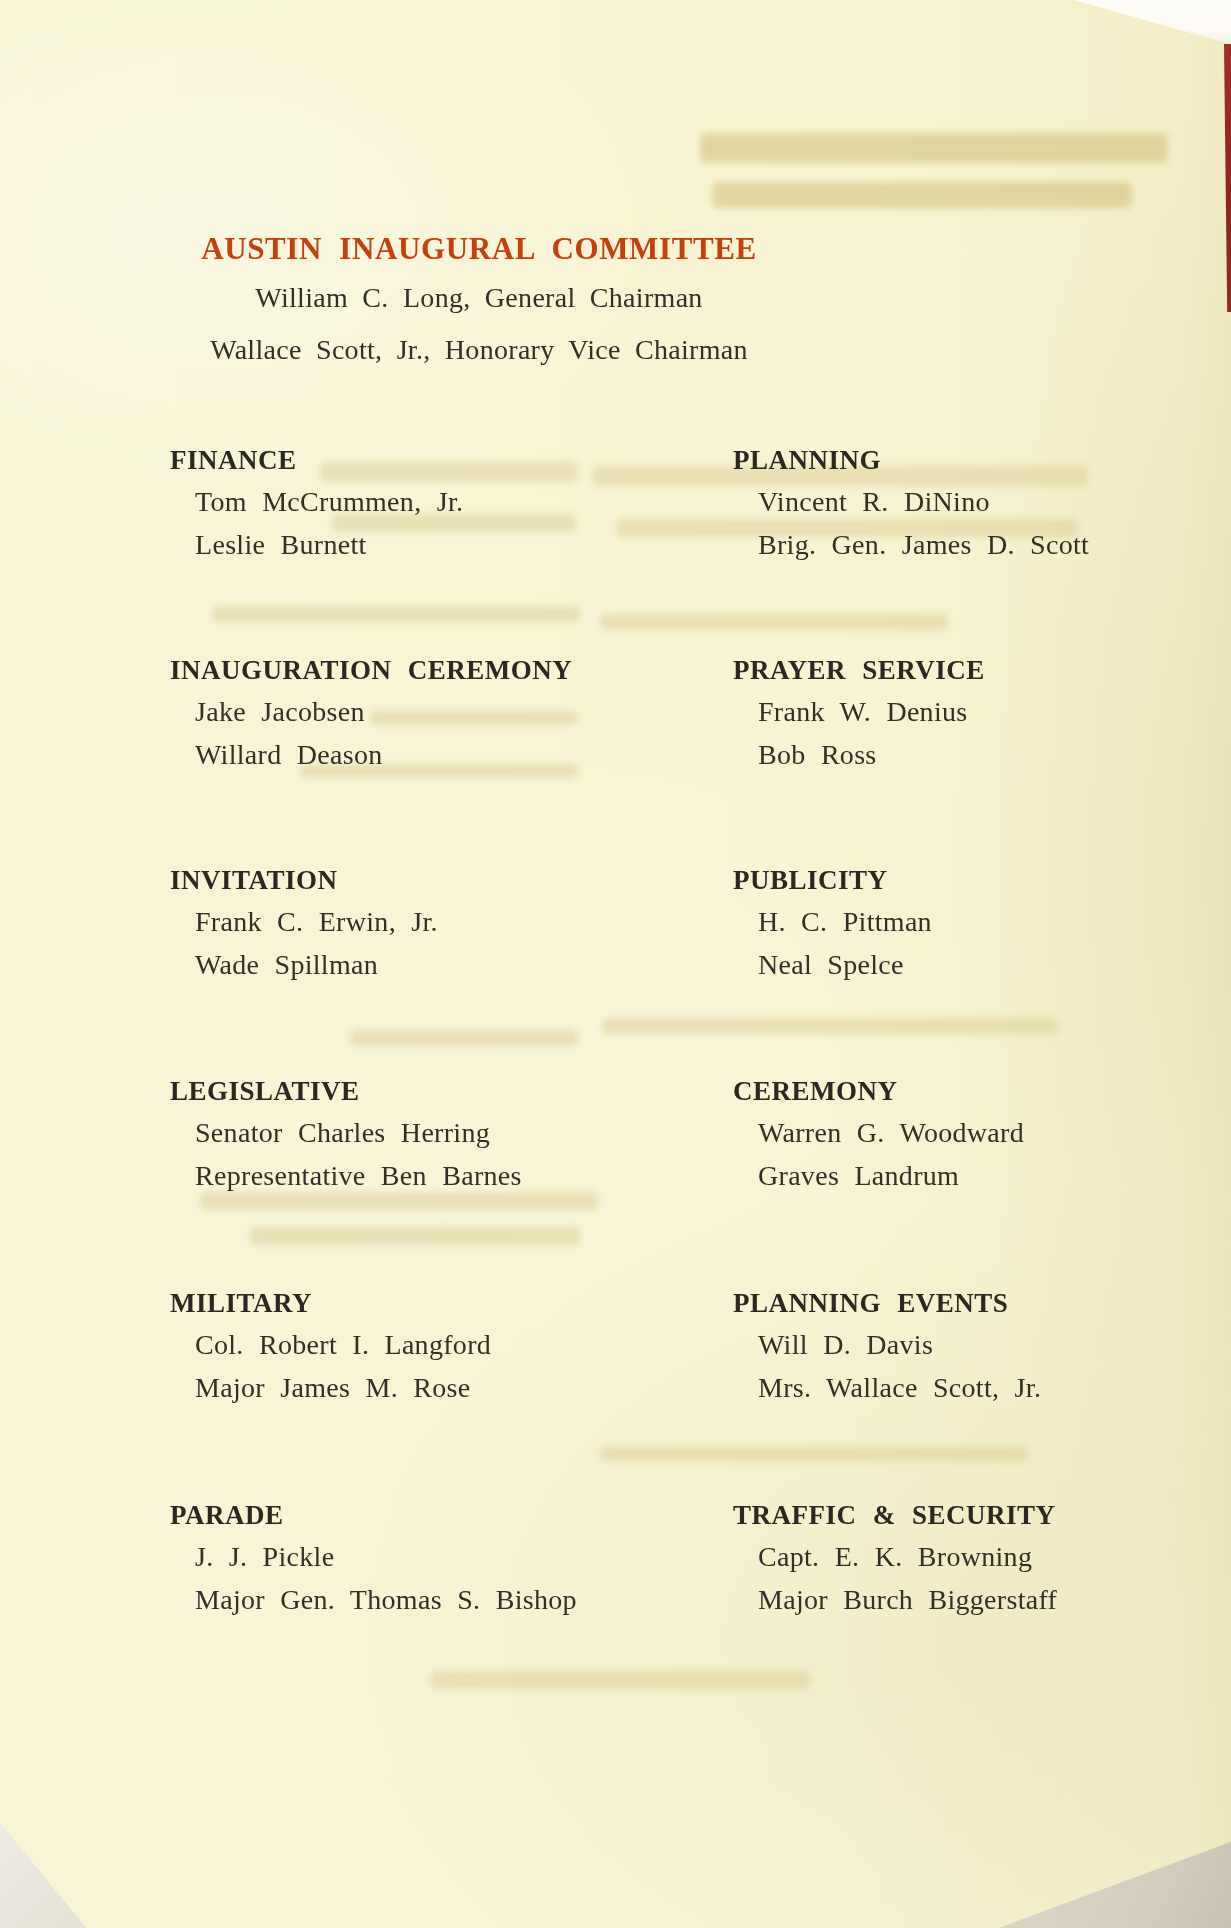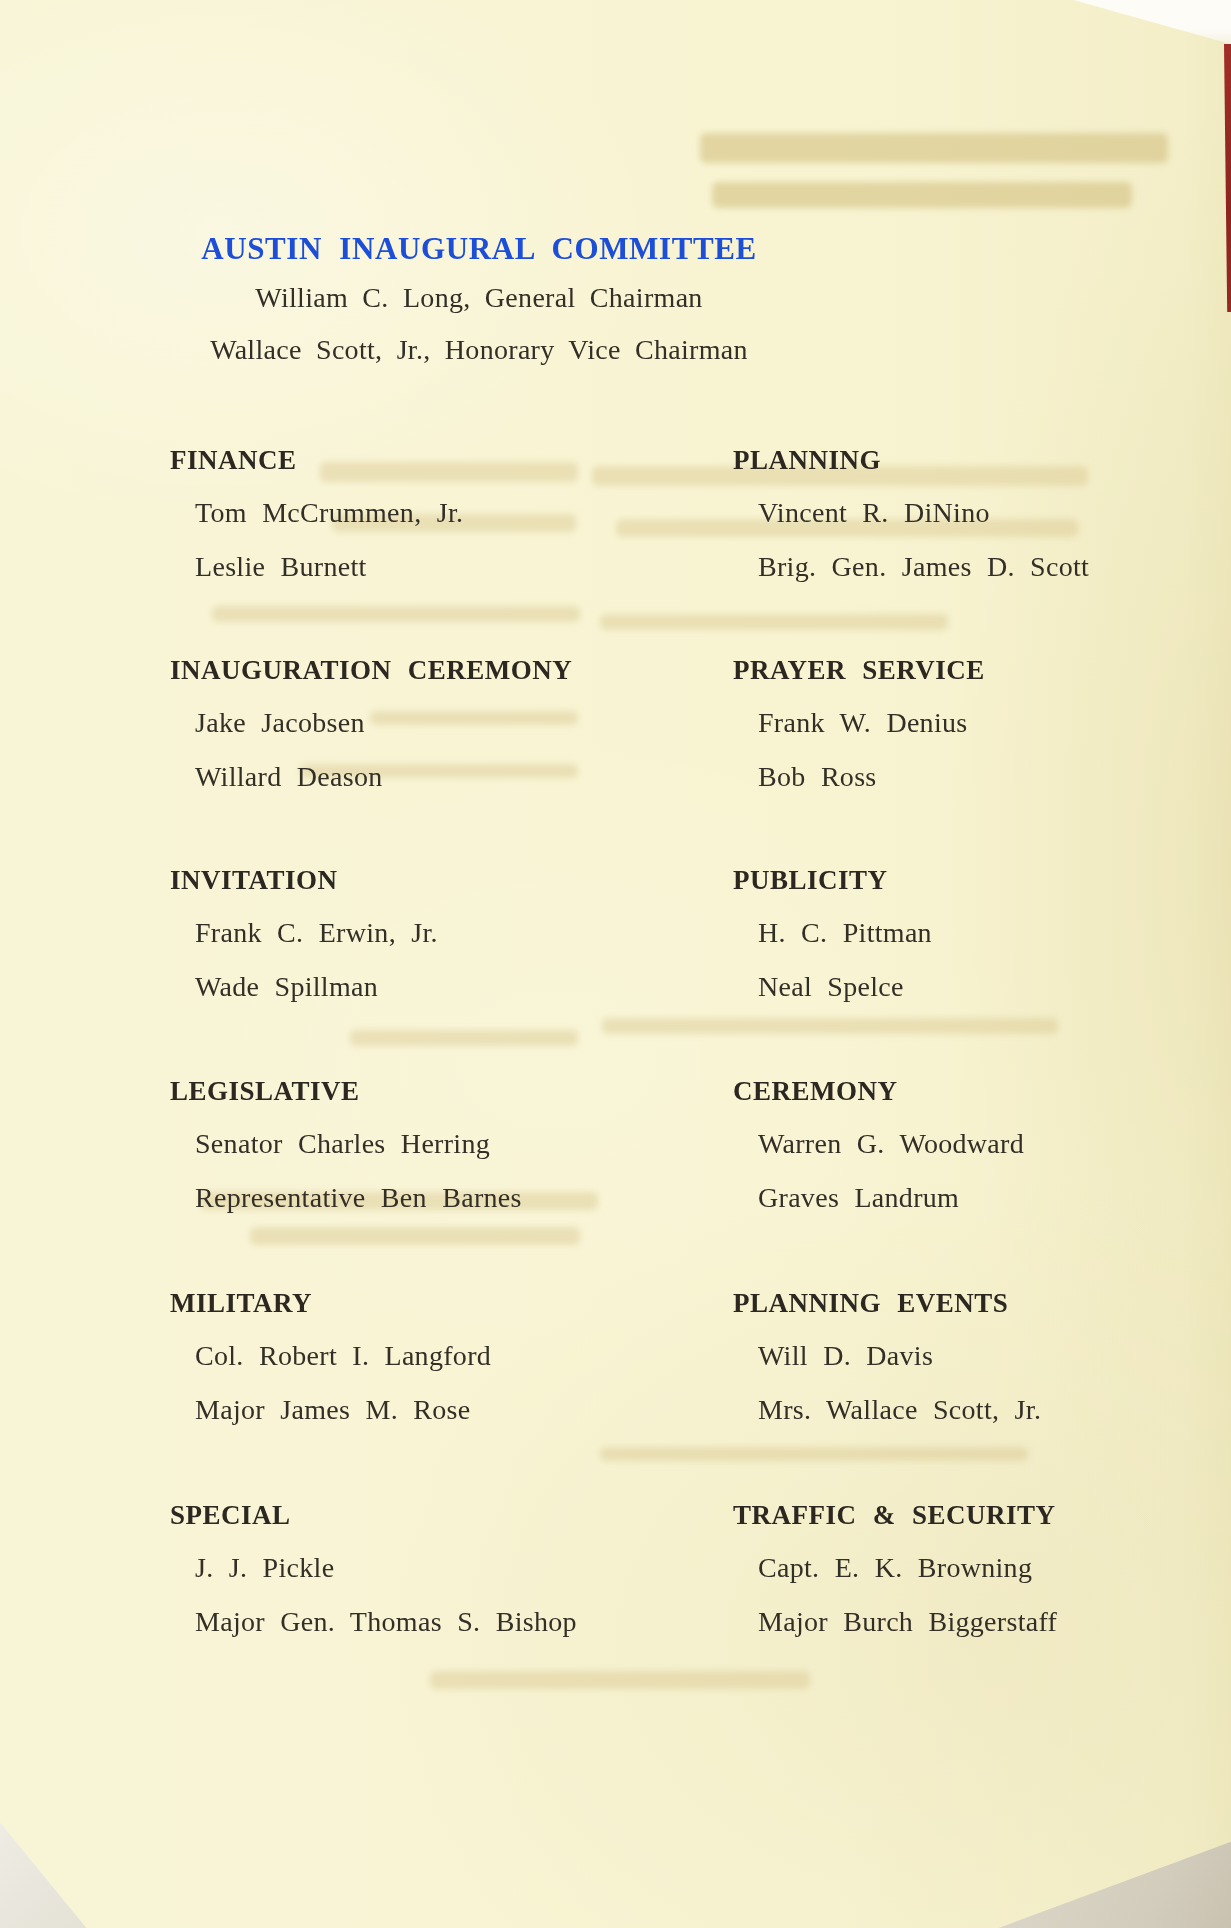--- a/index.html
+++ b/index.html
@@ -53,39 +53,39 @@
   }
   .ghost.strong { background: rgba(208,188,122,0.55); }
 
   
   .masthead {
     position: absolute; left: 0; top: 230px; width: 958px;
     text-align: center;
   }
   .masthead .title {
     font-size: 31px; font-weight: bold; line-height: 37px;
-    letter-spacing: 0.6px; word-spacing: 9px; color: #1d4ed8;
+    letter-spacing: 0.6px; word-spacing: 9px; color: #c2410c;
   }
   .masthead .sub {
     font-size: 28px; line-height: 34px; margin-top: 14px;
     word-spacing: 7px; letter-spacing: 0.3px;
   }
   .masthead .sub2 { margin-top: 18px; }
 
   
   .committee { position: absolute; width: 480px; }
   .committee.col-left  { left: 164px; }
   .committee.col-right { left: 727px; }
   .c-title {
     margin: 6px; font-size: 27px; font-weight: bold; line-height: 32px;
     letter-spacing: 0.5px; word-spacing: 9px; color: #2c2821;
   }
   .c-member {
     padding-left: 31px; font-size: 28px; line-height: 34px;
-    margin-top: 20px; letter-spacing: 0.3px; word-spacing: 8px;
+    margin-top: 9px; letter-spacing: 0.3px; word-spacing: 8px;
   }
   .c-member.first { }
 </style>
 </head>
 <body>
 
 <div class="stage">
   <div class="paper"></div>
 
   <i class="ghost strong" style="left:700px; top:133px; width:468px; height:30px;"></i>
@@ -135,21 +135,21 @@
     <h2 class="c-title">INVITATION</h2>
     <div class="c-member first">Frank C. Erwin, Jr.</div>
     <div class="c-member">Wade Spillman</div>
   </section>
   <section class="committee col-left" style="top:1281px">
     <h2 class="c-title">MILITARY</h2>
     <div class="c-member first">Col. Robert I. Langford</div>
     <div class="c-member">Major James M. Rose</div>
   </section>
   <section class="committee col-left" style="top:1493px">
-    <h2 class="c-title">SPECIAL</h2>
+    <h2 class="c-title">PARADE</h2>
     <div class="c-member first">J. J. Pickle</div>
     <div class="c-member">Major Gen. Thomas S. Bishop</div>
   </section>
 
   <section class="committee col-right" style="top:438px">
     <h2 class="c-title">PLANNING</h2>
     <div class="c-member first">Vincent R. DiNino</div>
     <div class="c-member">Brig. Gen. James D. Scott</div>
   </section>
   <section class="committee col-right" style="top:648px">

